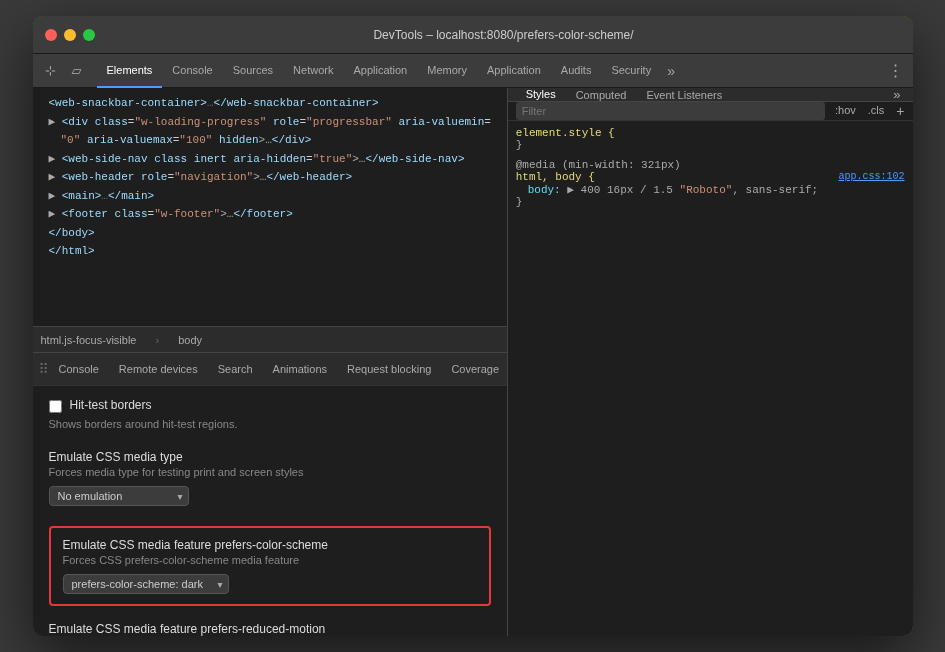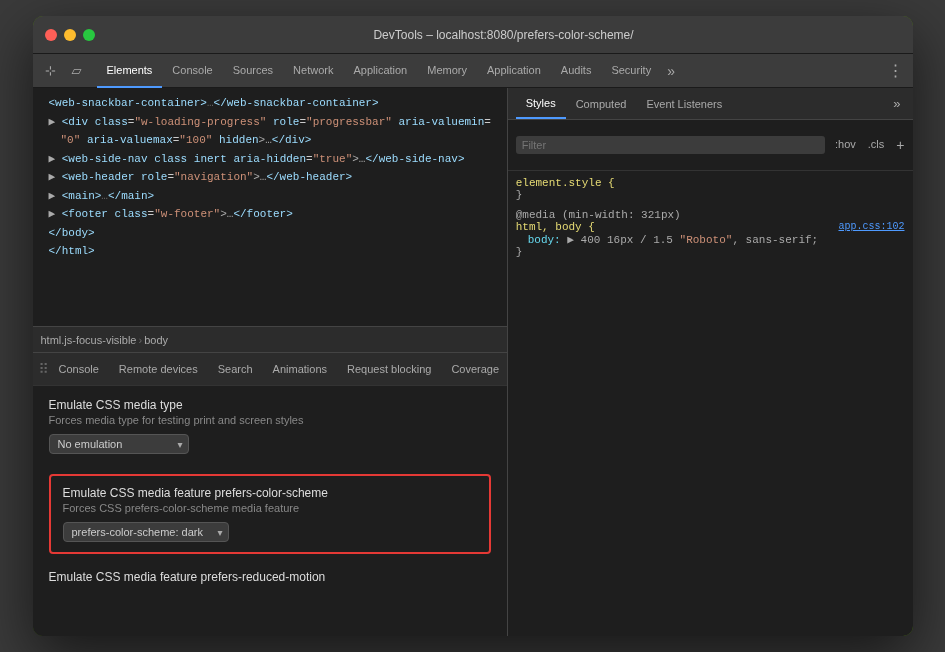--- a/index.html
+++ b/index.html
@@ -138,40 +138,40 @@
     }
     .breadcrumb-bar {
       height: 26px;
       background: #2c2c2c;
       border-top: 1px solid #444;
       display: flex;
       align-items: center;
       padding: 8px 8px;
       font-size: 11px;
       color: #9cdcfe;
-      gap: 0;
+      gap: 17px;
     }
     .bc-item {
       color: #aaa;
       cursor: pointer;
     }
     .bc-sep { color: #666; margin: 0 2px; }
     
     .right-panel {
       flex: 1;
       display: flex;
       flex-direction: column;
       background: #1e1e1e;
     }
     .style-tabs {
       display: flex;
       align-items: center;
       background: #2c2c2c;
       border-bottom: 1px solid #444;
-      height: 32px;
+      height: 14px;
       padding: 0 8px;
       flex-shrink: 0;
     }
     .style-tab {
       padding: 0 10px;
       height: 30px;
       display: flex;
       align-items: center;
       font-size: 11px;
       color: #aaa;
@@ -184,21 +184,21 @@
     .style-tab-more {
       margin-left: auto;
       color: #aaa;
       font-size: 13px;
       cursor: pointer;
       padding: 0 4px;
     }
     .style-filter-row {
       display: flex;
       align-items: center;
-      padding: 16px 8px;
+      padding: 0 8px;
       background: #1e1e1e;
       border-bottom: 1px solid #333;
       flex-shrink: 0;
     }
     .style-filter-input {
       flex: 1;
       background: #3c3c3c;
       border: none;
       border-radius: 3px;
       color: #ccc;
@@ -420,20 +420,27 @@
         <div class="bottom-tab">Remote devices</div>
         <div class="bottom-tab">Search</div>
         <div class="bottom-tab">Animations</div>
         <div class="bottom-tab">Request blocking</div>
         <div class="bottom-tab">Coverage</div>
 
       </div>
 
       <div class="rendering-panel">
 
+        <div class="render-section">
+          <div class="render-checkbox-row">
+            <input type="checkbox" class="render-checkbox" style="">
+            <span class="render-label">Hit-test borders</span>
+          </div>
+          <div class="render-desc">Shows borders around hit-test regions.</div>
+        </div>
 
         <div class="render-section">
           <div class="render-label">Emulate CSS media type</div>
           <div class="render-desc">Forces media type for testing print and screen styles</div>
           <div class="select-wrapper">
             <select class="render-select">
               <option>No emulation</option>
               <option>print</option>
               <option>screen</option>
             </select>

